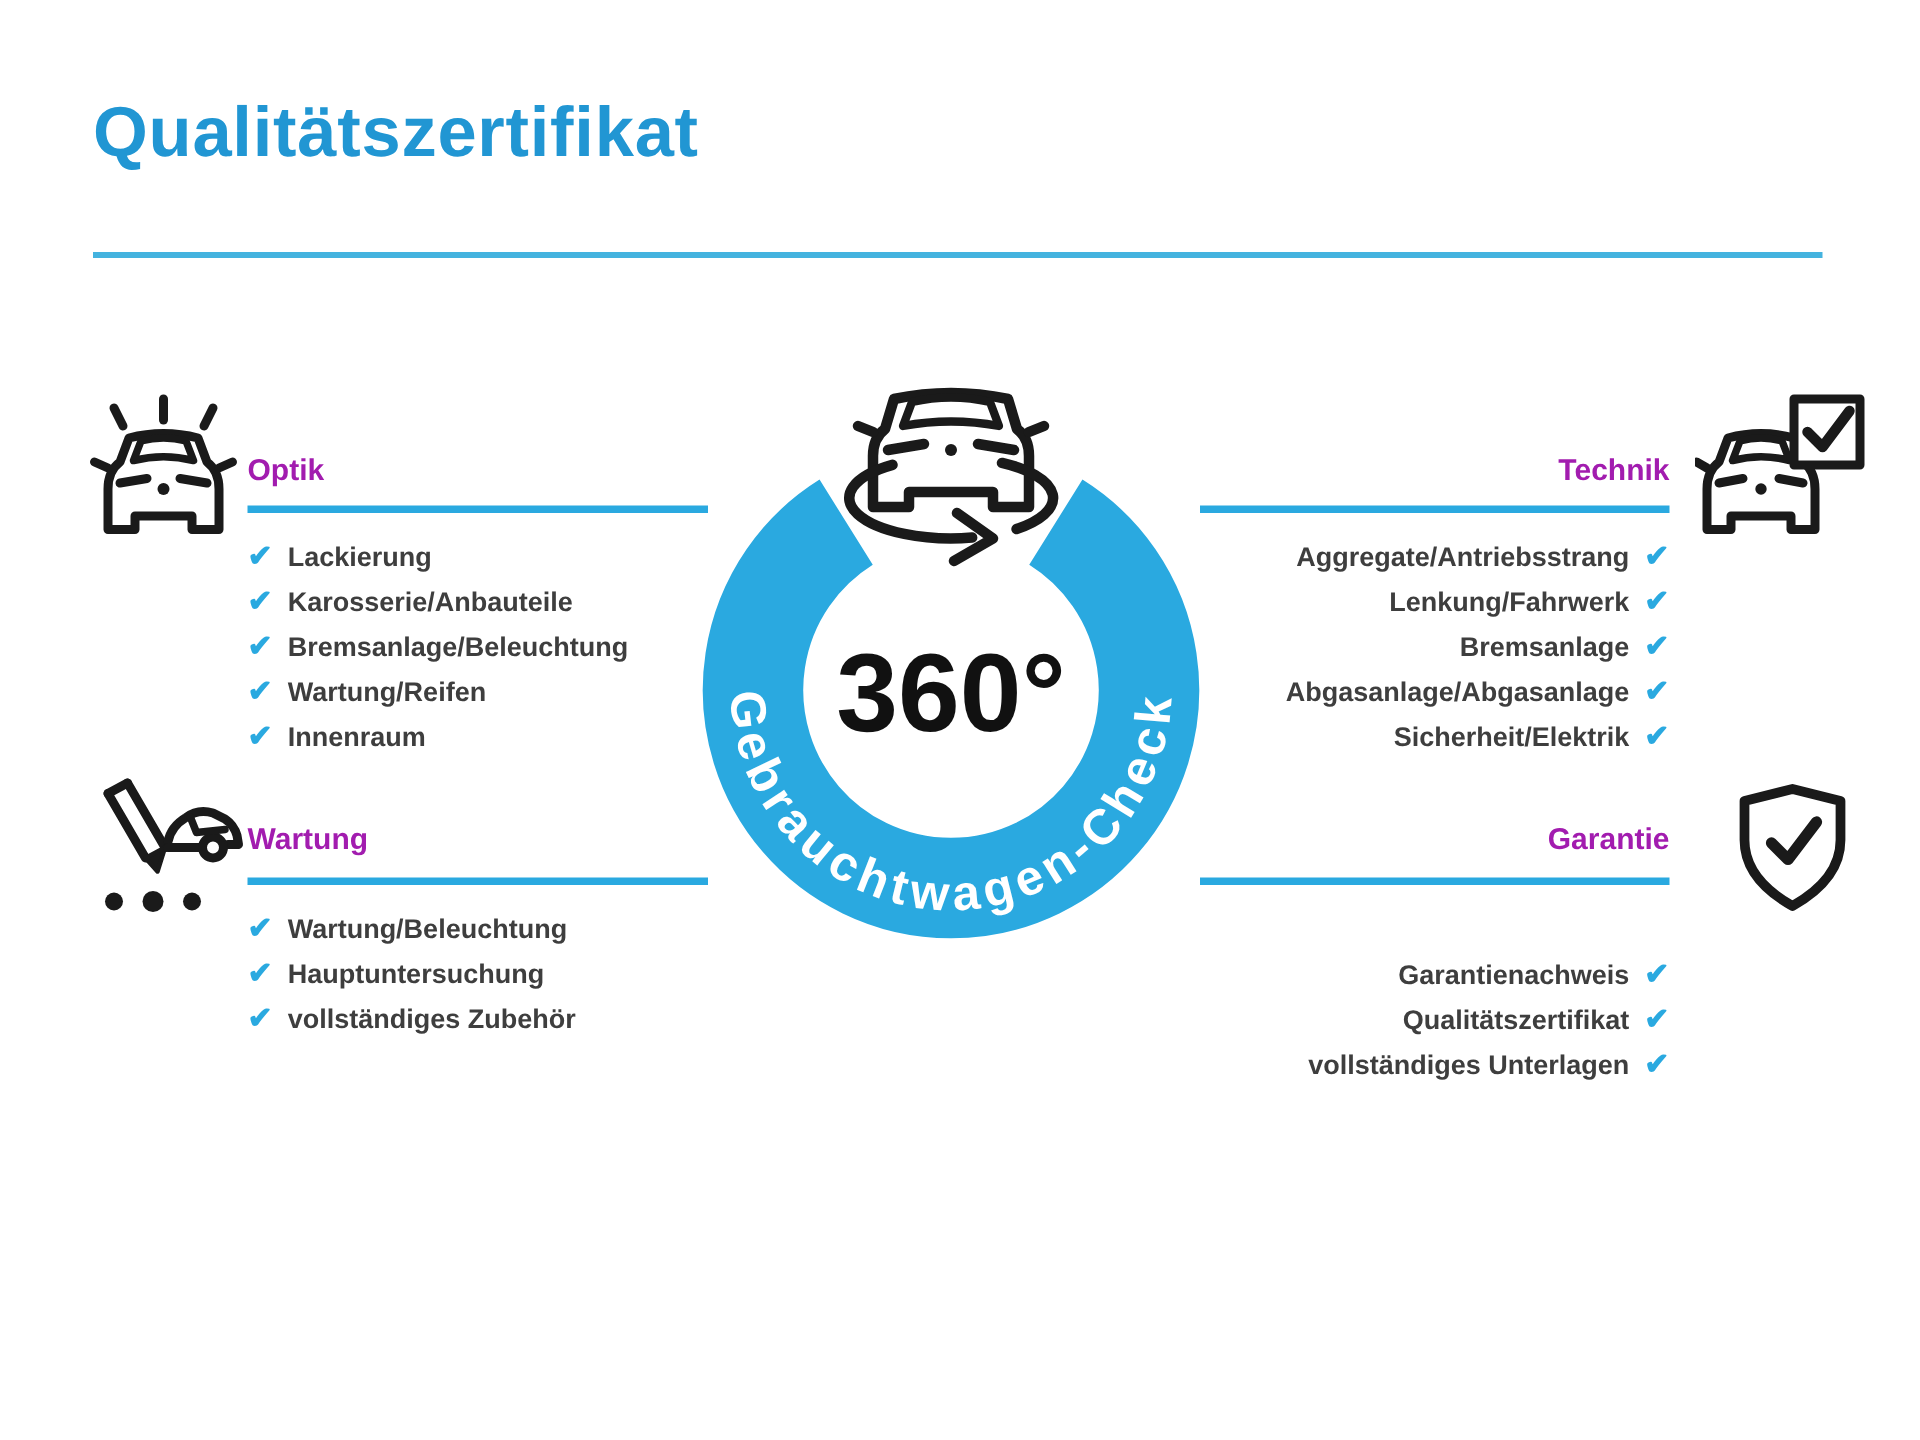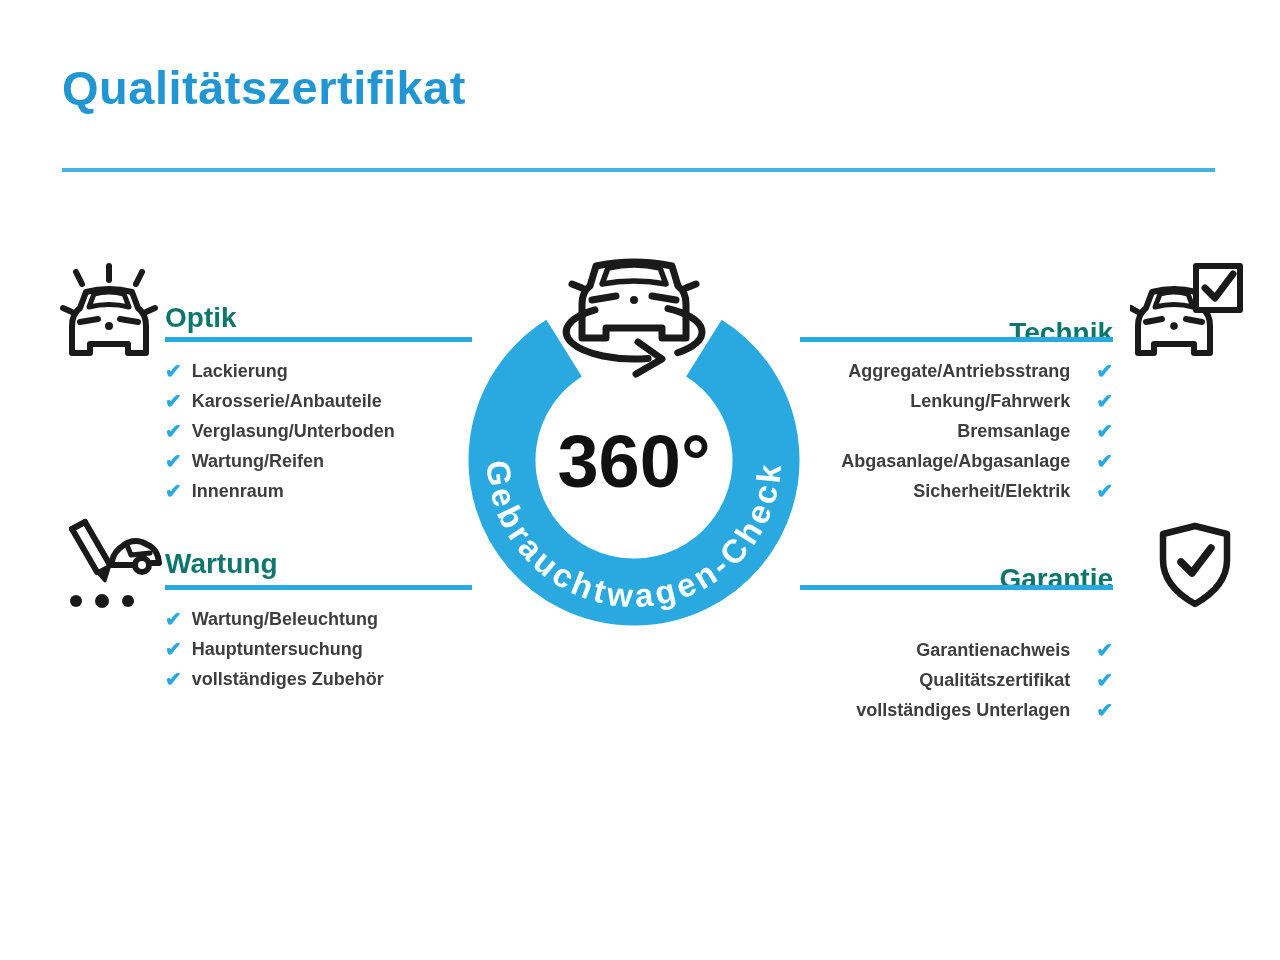--- a/index.html
+++ b/index.html
@@ -6,30 +6,30 @@
   .canvas{
     position:relative;width:1280px;height:797px;background:#ffffff;
     font-family:"Liberation Sans",sans-serif;overflow:hidden;
   }
   .title{
     position:absolute;left:62px;top:62px;font-size:47px;font-weight:bold;
     color:#2196D3;letter-spacing:.5px;line-height:1.1;
   }
   .top-rule{position:absolute;left:62px;top:168px;width:1153px;height:4px;background:#44B3DF;}
 
-  .sec-header{position:absolute;font-size:28px;font-weight:bold;color:#0f766e;line-height:1;}
-  .sec-header.right{text-align:right;margin-top:15px;}
+  .sec-header{position:absolute;font-size:20px;font-weight:bold;color:#a21caf;line-height:1;}
+  .sec-header.right{text-align:right;}
   .sec-underline{position:absolute;height:5px;background:#2AA9E0;}
 
   .list{position:absolute;}
   .row{height:30px;display:flex;align-items:center;font-size:18px;font-weight:bold;color:#3E3E3E;white-space:nowrap;}
   .row .check{color:#2AA9E0;font-size:20px;line-height:1;}
   .list.left .row .check{margin-right:10px;}
   .list.right{text-align:right;}
-  .list.right .row{justify-content:flex-end;gap:16px;}
+  .list.right .row{justify-content:flex-end;}
   .list.right .row .check{margin-left:10px;}
 
   .icon-box{position:absolute;}
   svg{display:block;}
 
   .footer-text{position:absolute;left:184px;top:820px;font-size:28px;font-weight:bold;
     color:#15265B;line-height:37px;}
 </style>
 </head>
 <body>
@@ -59,21 +59,21 @@
     <div class="row">
         <span class="check">✔</span>
         <span>Lackierung</span>
       </div>
     <div class="row">
         <span class="check">✔</span>
         <span>Karosserie/Anbauteile</span>
       </div>
     <div class="row">
         <span class="check">✔</span>
-        <span>Verglasung/Unterboden</span>
+        <span>Bremsanlage/Beleuchtung</span>
       </div>
     <div class="row">
         <span class="check">✔</span>
         <span>Wartung/Reifen</span>
       </div>
     <div class="row">
         <span class="check">✔</span>
         <span>Innenraum</span>
       </div>
   </div>

